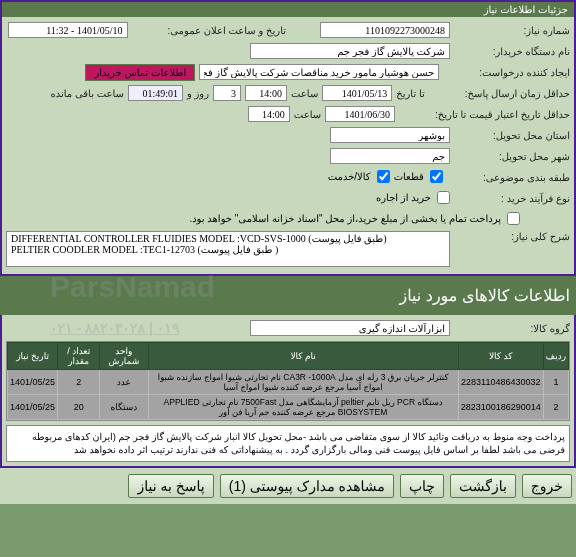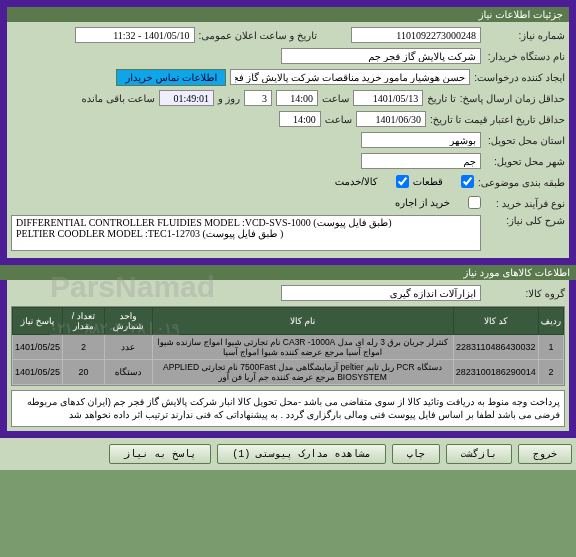--- a/index.html
+++ b/index.html
@@ -7,21 +7,21 @@
   font-family: Tahoma, sans-serif;
   font-size: 10px;
   background: #7a9b6e;
   width: 576px;
   height: 557px;
   overflow: hidden;
   position: relative;
 }
 .panel {
   background: #c8d8bc;
-  border: 7px solid #4c1d95;
+  border: 2px solid #4c1d95;
   padding: 4px;
 }
 .panel-title {
   background: #5a7a4e;
   color: #fff;
   padding: 2px 6px;
   font-size: 10px;
   margin: -4px -4px 4px -4px;
 }
 .row {
@@ -29,46 +29,47 @@
   align-items: center;
   gap: 4px;
   margin-bottom: 3px;
   min-height: 18px;
 }
 .label {
   color: #222;
   font-size: 10px;
   white-space: nowrap;
   min-width: 80px;
+  margin-left: 36px;
 }
 .input {
   border: 1px solid #888;
   background: #fff;
   padding: 1px 4px;
   font-size: 10px;
   height: 16px;
   font-family: Tahoma;
 }
 .contact-link {
-  background: #0ea5e9;
+  background: #be185d;
   border: 1px solid #5a7a4e;
   color: #003;
   padding: 2px 8px;
   font-size: 10px;
   cursor: pointer;
 }
 textarea.input {
   height: 36px;
   resize: none;
   font-family: Tahoma;
 }
 .checkbox-row {
   display: flex;
   align-items: center;
-  gap: 16px;
+  gap: 4px;
   margin-bottom: 2px;
   font-size: 10px;
 }
 .checkbox-row input { margin-left: 2px; }
 .watermark {
   position: absolute;
   top: 270px; left: 50px; right: 50px;
   text-align: left;
   font-size: 30px;
   color: rgba(150,150,150,0.3);
@@ -118,31 +119,31 @@
 .btn-bar {
   display: flex;
   gap: 6px;
   padding: 6px 4px;
   background: #c8d8bc;
   justify-content: flex-start;
 }
 .btn {
   background: linear-gradient(#eef5e8,#c8d8bc);
   border: 1px solid #5a7a4e;
-  padding: 3px 14px;
-  font-size: 10px;
-  font-family: Liberation Mono, monospace;
+  padding: 3px 8px;
+  font-size: 14px;
+  font-family: Liberation Sans, sans-serif;
   cursor: pointer;
   border-radius: 2px;
 }
 .spacer-title {
   background: #5a7a4e;
   color: #fff;
-  padding: 2px 6px;
-  font-size: 10px;
+  padding: 10px 6px;
+  font-size: 16px;
 }
 .label-sm { font-size: 10px; color:#222; }
 </style>
 </head>
 <body>
 
 <div class="panel">
   <div class="panel-title">جزئیات اطلاعات نیاز</div>
 
   <div class="row">
@@ -204,20 +205,27 @@
   </div>
 
   <div class="row">
     <span class="label">نوع فرآیند خرید :</span>
     <div class="checkbox-row">
         <input type="checkbox" style="">
         <span>خرید از اجاره</span>
       </div>
   </div>
 
+  <div class="row">
+    <span class="label" style="min-width:10px"></span>
+    <div class="checkbox-row">
+        <input type="checkbox" style="">
+        <span>پرداخت تمام یا بخشی از مبلغ خرید،از محل "اسناد خزانه اسلامی" خواهد بود.</span>
+      </div>
+  </div>
 
   <div class="row" style="align-items:flex-start">
     <span class="label">شرح کلی نیاز:</span>
     <textarea class="input" style="flex: 1 1 0%; direction: ltr; text-align: left;" readonly="">DIFFERENTIAL CONTROLLER FLUIDIES MODEL :VCD-SVS-1000 (طبق فایل پیوست)
 PELTIER COODLER MODEL :TEC1-12703 (طبق فایل پیوست )</textarea>
   </div>
 </div>
 
 <div class="spacer-title">اطلاعات کالاهای مورد نیاز</div>
 <div class="panel" style="border-top:none">
@@ -228,21 +236,21 @@
 
   <div class="table-wrap">
     <table>
       <thead>
           <tr id="thead-row">
             <th>ردیف</th>
             <th>کد کالا</th>
             <th>نام کالا</th>
             <th>واحد شمارش</th>
             <th>تعداد / مقدار</th>
-            <th>پاسخ نیاز</th>
+            <th>تاریخ نیاز</th>
           </tr>
         </thead>
       <tbody id="tbody">
           <tr>
             <td>1</td>
             <td>2283110486430032</td>
             <td class="desc">کنترلر جریان برق 3 رله ای مدل CA3R -1000A نام تجارتی شیوا امواج سازنده شیوا امواج آسیا مرجع عرضه کننده شیوا امواج آسیا</td>
             <td>عدد</td>
             <td>2</td>
             <td>1401/05/25</td>

